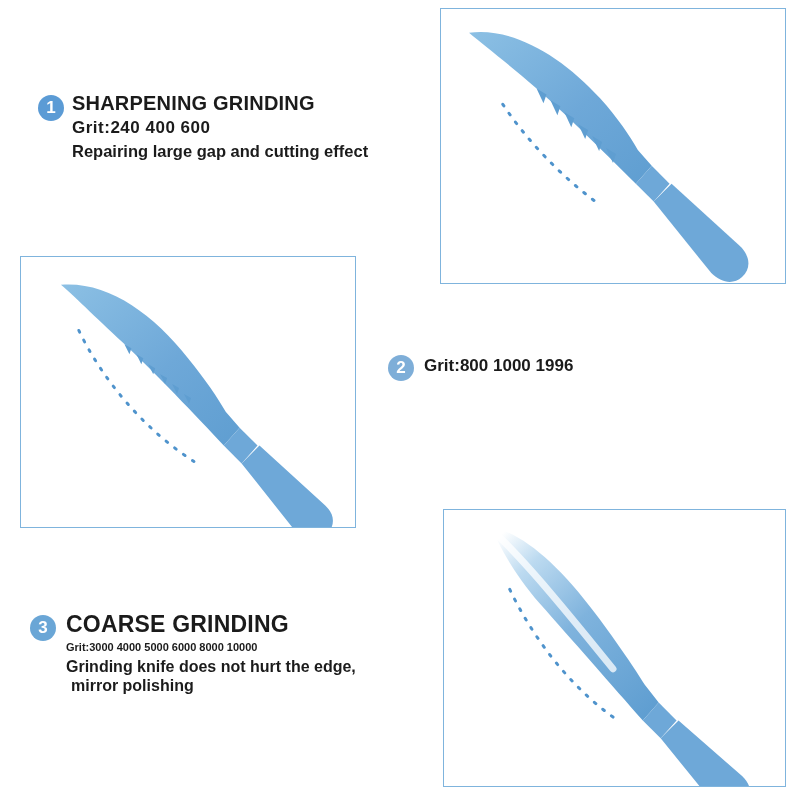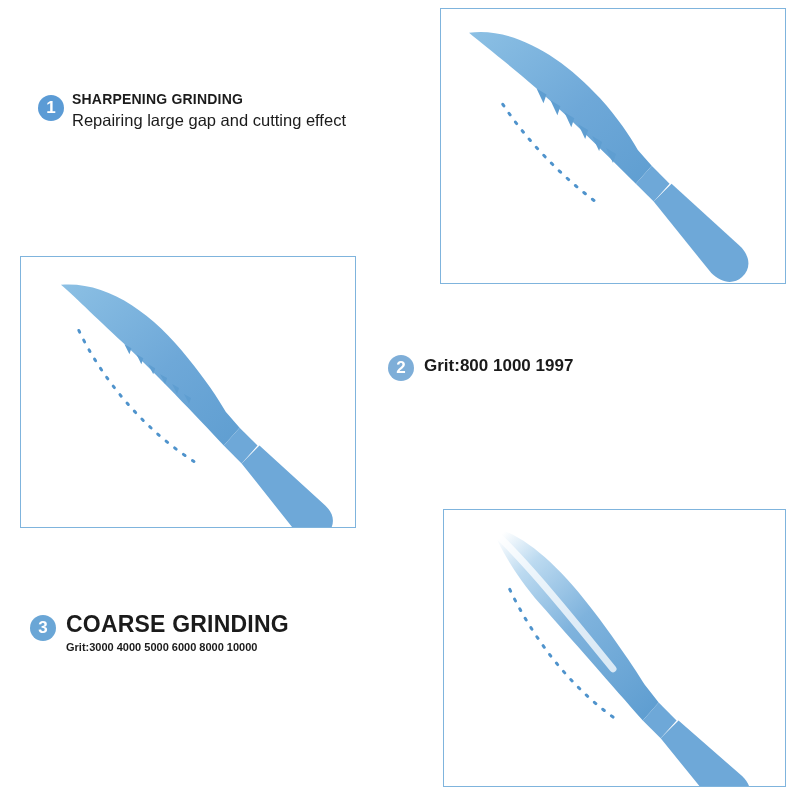--- a/index.html
+++ b/index.html
@@ -58,38 +58,38 @@
     text-align: center;
     font-family: "Liberation Sans", sans-serif;
   }
   #step-2 .step-badge { background: #7eaed8; }
   #step-3 .step-badge { background: #6aa6d6; }
 
   .step-body {
     margin-left: 36px;
   }
   .step-title {
-    font-size: 14px;
+    font-size: 20px;
     font-weight: bold;
     color: #1b1b1b;
     letter-spacing: 0.2px;
     line-height: 1.1;
     white-space: nowrap;
   }
   .step-grit {
     font-size: 17px;
     font-weight: bold;
     color: #1b1b1b;
     margin-top: 4px;
     line-height: 1.15;
     white-space: nowrap;
   }
   .step-desc {
     font-size: 16.5px;
-    font-weight: normal;
+    font-weight: bold;
     color: #1b1b1b;
     margin-top: 3px;
     line-height: 1.22;
   }
   .step-desc .l2 { display: block; }
 
   #step-3 .step-title { font-size: 23px; }
   #step-3 .step-grit  { font-size: 11px; }
   #step-3 .step-desc  { font-size: 16px; }
   #step-3 .step-desc .l2 { text-indent: 5px; }
@@ -202,36 +202,41 @@
                C 311 278, 310 290, 301 298
                C 292 306, 280 304, 270 294 Z" fill="#6ea8d8"></path>
       <path d="M 66 80 C 88 126, 124 176, 172 210" fill="none" stroke="#4f93cc" stroke-width="3" stroke-linecap="round" stroke-dasharray="2 9"></path>
     </svg>
   </div>
 
   <div class="step" id="step-1">
     <div class="step-badge">1</div>
     <div class="step-body">
       <div class="step-title">SHARPENING GRINDING</div>
+      <div class="step-grit">Grit:240   400   600</div>
       <div class="step-desc">
         <span>Repairing large gap and cutting effect</span>
       </div>
     </div>
   </div>
 
   <div class="step" id="step-2">
     <div class="step-badge">2</div>
     <div class="step-body">
-      <div class="step-grit">Grit:800   1000   1997</div>
+      <div class="step-grit">Grit:800   1000   1996</div>
       <div class="step-desc">
       </div>
     </div>
   </div>
 
   <div class="step" id="step-3">
     <div class="step-badge">3</div>
     <div class="step-body">
       <div class="step-title">COARSE GRINDING</div>
       <div class="step-grit">Grit:3000 4000 5000 6000 8000 10000</div>
+      <div class="step-desc">
+        <span>Grinding knife does not hurt the edge,</span>
+        <span class="l2">mirror polishing</span>
+      </div>
     </div>
   </div>
 
 </div>
 
 </body></html>

